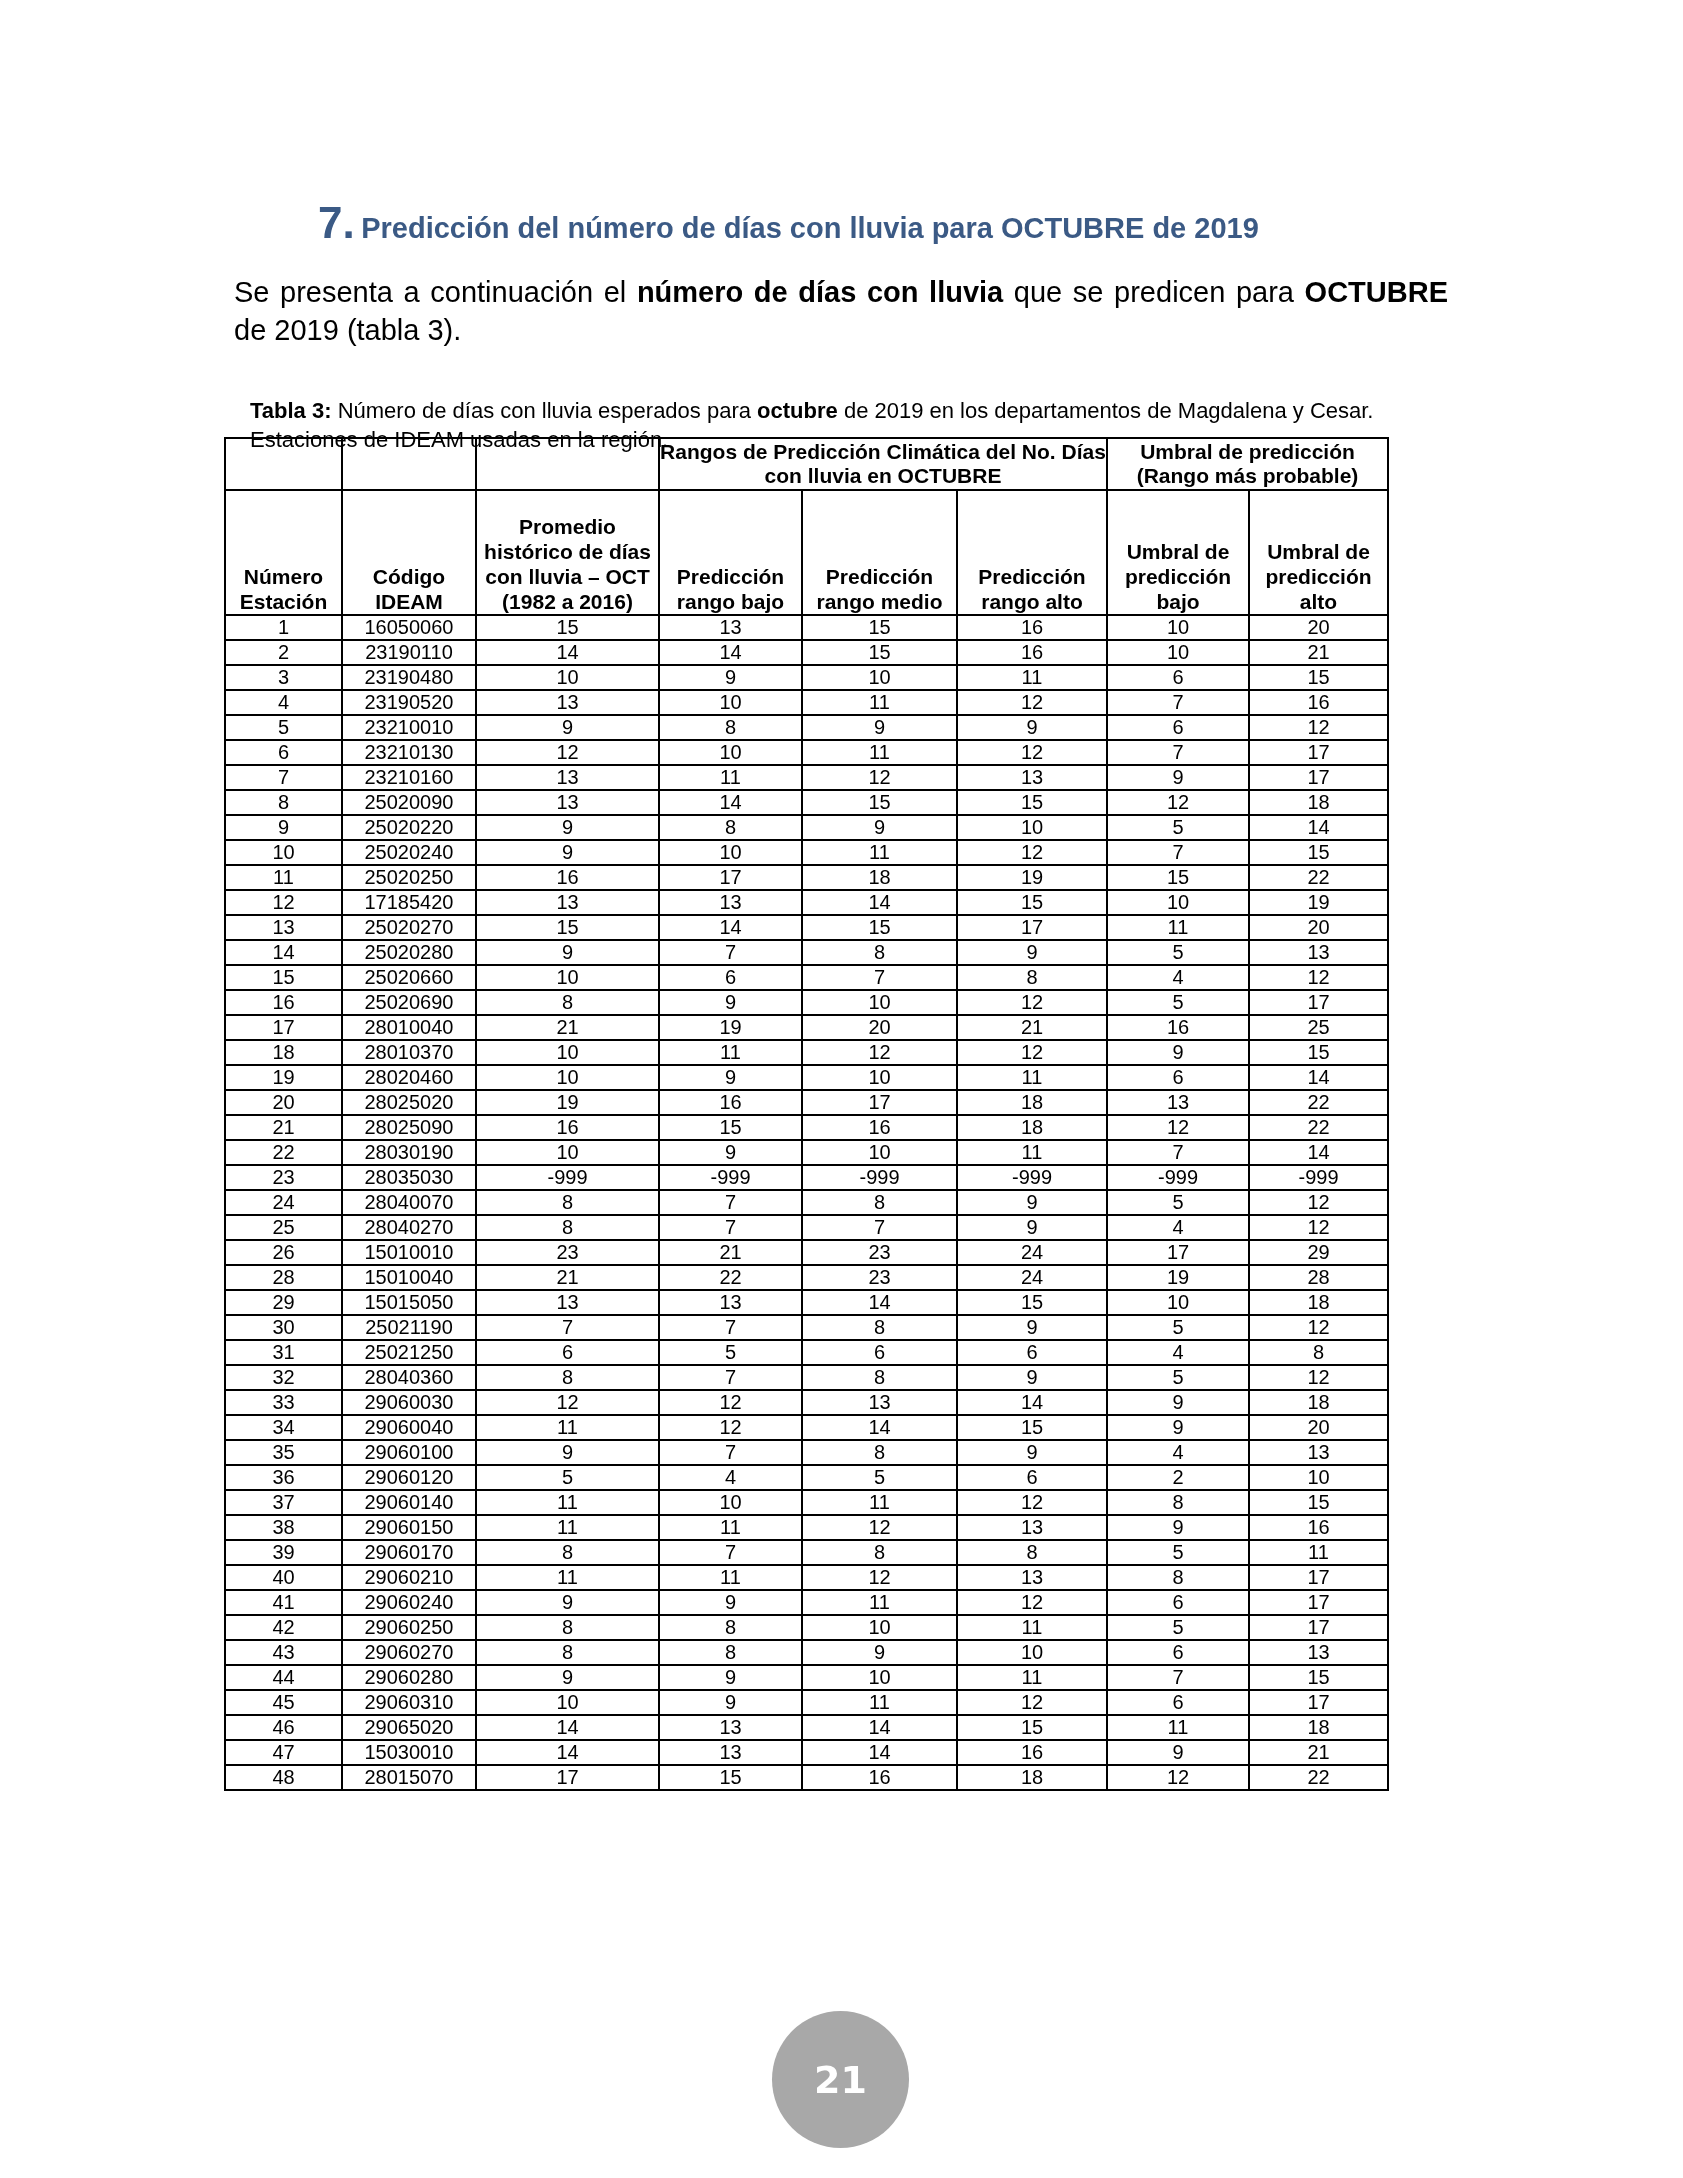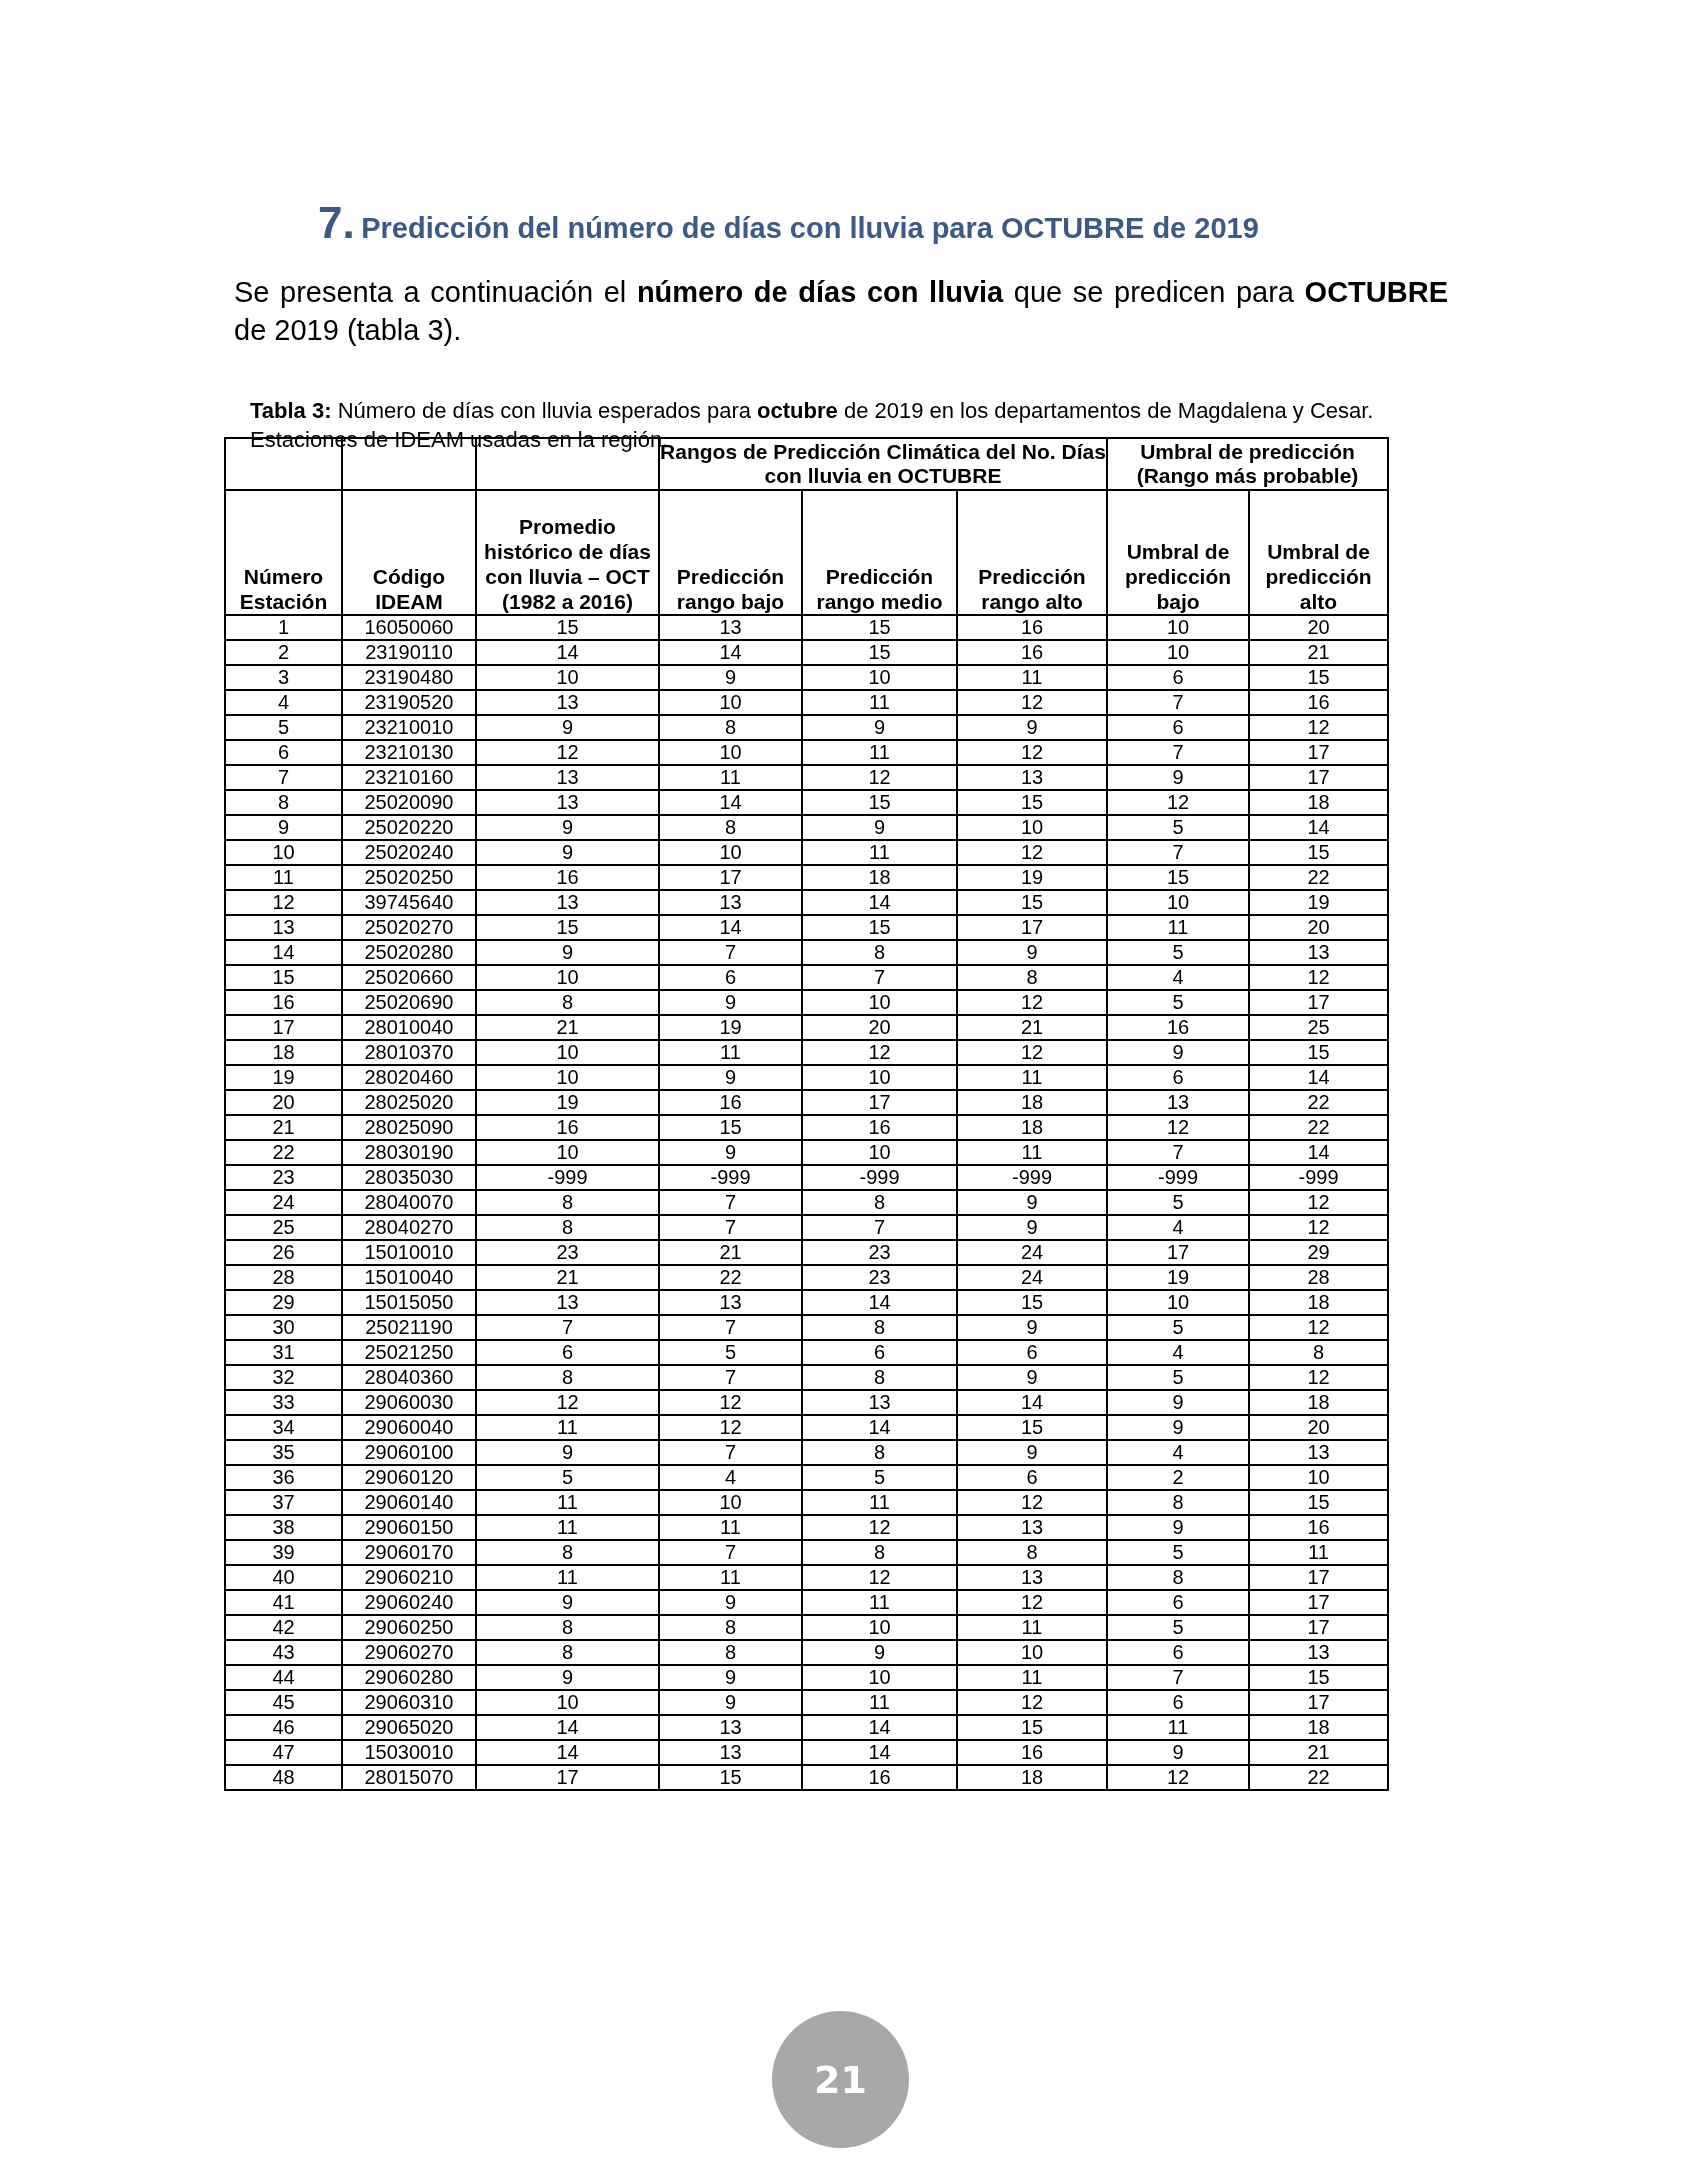--- a/index.html
+++ b/index.html
@@ -174,21 +174,21 @@
         <td>25020250</td>
         <td>16</td>
         <td>17</td>
         <td>18</td>
         <td>19</td>
         <td>15</td>
         <td>22</td>
       </tr>
       <tr>
         <td>12</td>
-        <td>39745640</td>
+        <td>17185420</td>
         <td>13</td>
         <td>13</td>
         <td>14</td>
         <td>15</td>
         <td>10</td>
         <td>19</td>
       </tr>
       <tr>
         <td>13</td>
         <td>25020270</td>

